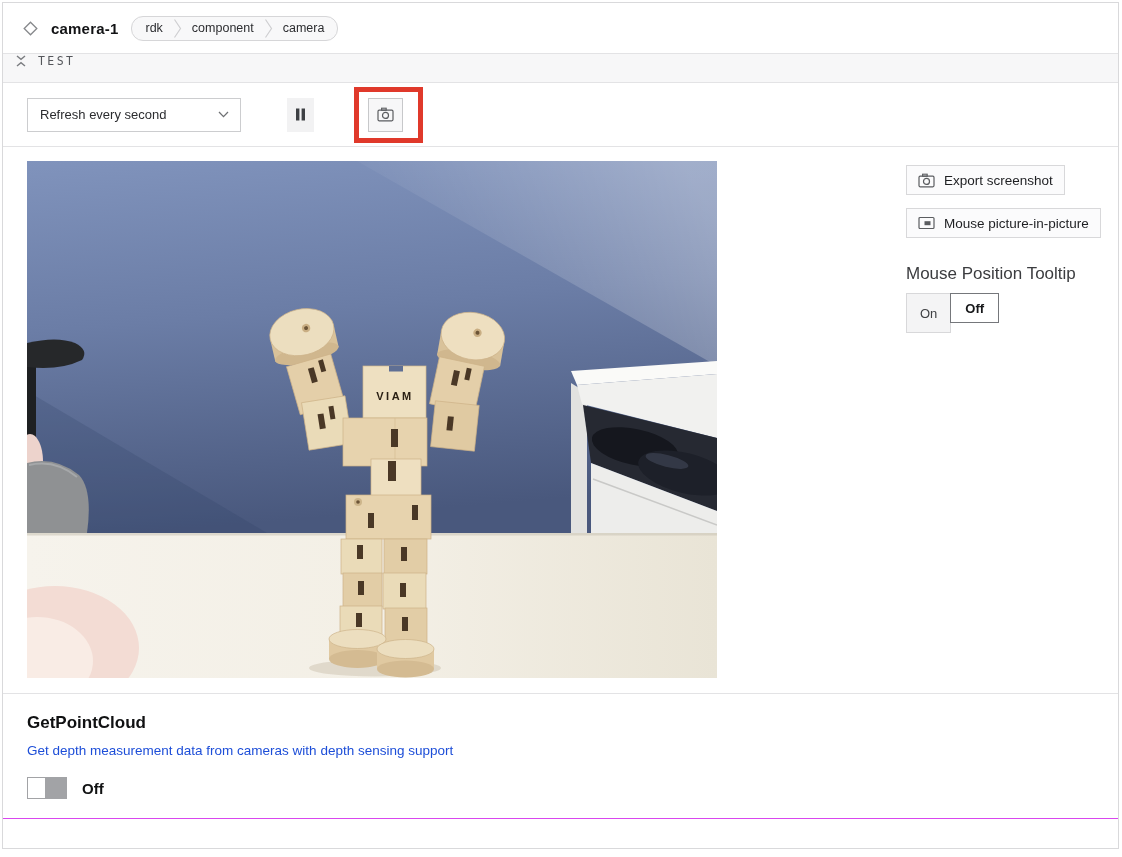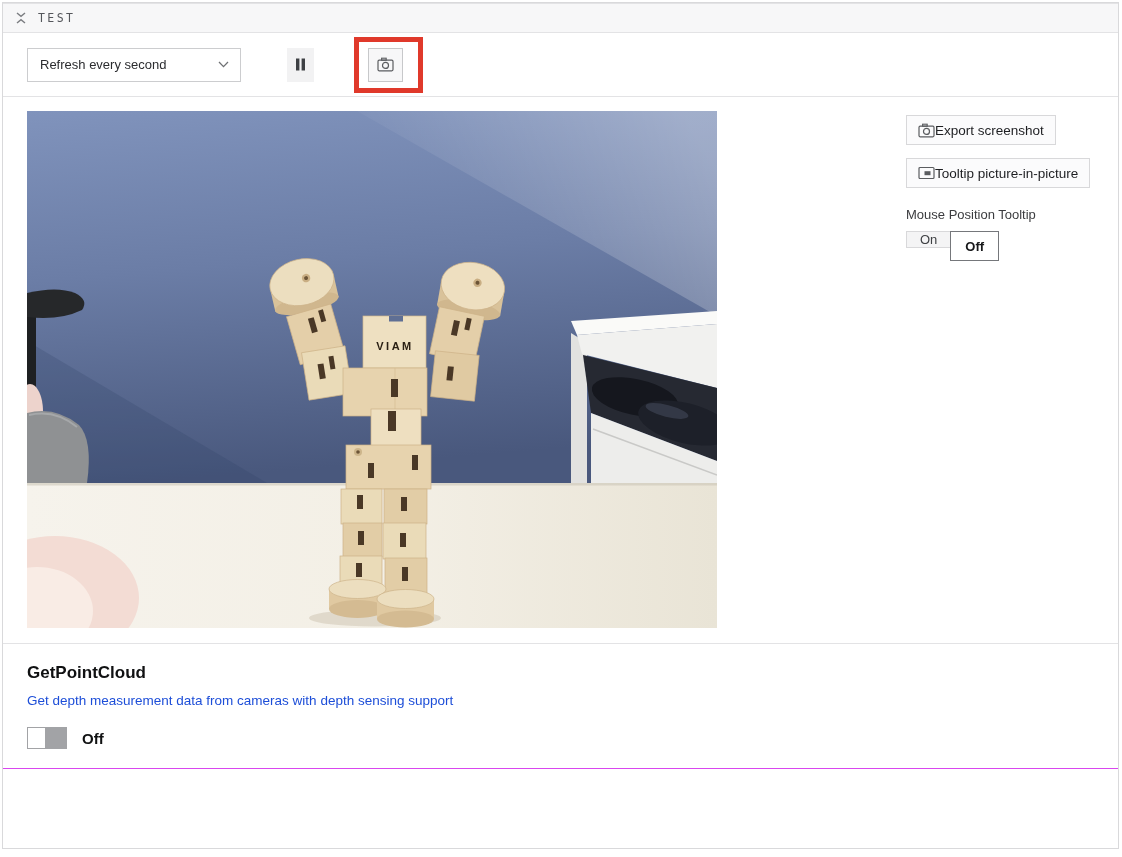--- a/index.html
+++ b/index.html
@@ -7,58 +7,79 @@
   .card{position:absolute;top:2px;left:2px;width:1117px;height:847px;background:#fff;border:1px solid #d9d9db;box-sizing:border-box;overflow:hidden;}
 
   
   .hdr{height:50px;display:flex;align-items:center;padding:0 20px;gap:13px;}
   .hdr-title{font-size:15px;font-weight:700;color:#121315;letter-spacing:.2px;}
   .crumbs{display:flex;align-items:center;height:23px;border:1px solid #d6d6d8;background:#f8f8f9;border-radius:12px;padding:0 3px;}
   .crumb{font-size:12.5px;color:#2c2d30;padding:0 10px;line-height:23px;}
   .crumb-sep{display:flex;align-items:center;}
 
   
-  .bar{height:28px;background:#f7f7f8;border-top:1px solid #e3e3e5;border-bottom:1px solid #e3e3e5;display:flex;align-items:center;gap:12px;padding:0 13px;cursor:pointer;}
+  .bar{height:28px;background:#f7f7f8;border-top:1px solid #e3e3e5;border-bottom:1px solid #e3e3e5;display:flex;align-items:flex-start;gap:12px;padding:0 13px;cursor:pointer;}
   .bar-label{font-family:"DejaVu Sans Mono",monospace;font-size:11.5px;letter-spacing:2.4px;color:#54565b;}
 
   
   .toolbar{height:64px;border-bottom:1px solid #e3e3e5;display:flex;align-items:center;padding:0 24px;box-sizing:border-box;gap:38px;}
   .select{width:214px;height:34px;border:1px solid #cccdcf;background:#fff;display:flex;align-items:center;justify-content:space-between;padding:0 11px 0 12px;box-sizing:border-box;cursor:pointer;}
   .select-value{font-size:13px;color:#2b2c2f;}
   .sq-btn{height:34px;display:flex;align-items:center;justify-content:center;box-sizing:border-box;cursor:pointer;}
   .pause-btn{width:27px;background:#f2f2f3;border:none;margin-left:8px;}
   .red-box{margin-left:2px;border:5px solid #e0392b;padding:6px 15px 6px 9px;display:flex;align-items:center;}
   .cam-btn{width:35px;background:#f7f7f8;border:1px solid #c7c8ca;}
 
   
   .content{display:flex;align-items:flex-start;padding:14px 0 0 24px;height:532px;border-bottom:1px solid #e3e3e5;box-sizing:content-box;}
   .feed{width:690px;height:517px;flex:0 0 auto;display:block;}
   .side{margin-left:189px;width:210px;}
-  .side-btn{display:flex;align-items:center;height:28px;padding:0 11px;border:1px solid #d8d8da;background:#fbfbfc;font-size:13.5px;color:#1e1f22;cursor:pointer;white-space:nowrap;width:max-content;margin:4px 0 13px;}
-  .tooltip-label{font-size:13px;color:#3b3c3f;margin:19px 0 9px;}
+  .side-btn{display:flex;align-items:center;gap:9px;height:28px;padding:0 11px;border:1px solid #d8d8da;background:#fbfbfc;font-size:13.5px;color:#1e1f22;cursor:pointer;white-space:nowrap;width:max-content;margin:4px 0 13px;}
+  .tooltip-label{font-size:17px;color:#3b3c3f;margin:26px 0 9px;}
   .seg{display:flex;}
-  .seg-on{height:17px;padding:0 13px;background:#f4f4f5;border:1px solid #d8d8da;font-size:13px;color:#3f4144;display:flex;align-items:center;box-sizing:border-box;cursor:pointer;}
+  .seg-on{height:40px;padding:0 13px;background:#f4f4f5;border:1px solid #d8d8da;font-size:13px;color:#3f4144;display:flex;align-items:center;box-sizing:border-box;cursor:pointer;}
   .seg-off{height:30px;padding:0 14px;background:#fff;border:1px solid #75777b;font-size:13px;font-weight:700;color:#17181a;display:flex;align-items:center;box-sizing:border-box;margin-left:-1px;cursor:pointer;}
 
   
   .gpc{padding:19px 24px 0;height:105px;border-bottom:1px solid #d946ef;box-sizing:content-box;}
   .gpc-title{font-size:17px;font-weight:700;color:#101112;margin:0 0 10px;}
   .gpc-desc{font-size:13.5px;color:#1d4ed8;margin:0 0 19px;}
   .toggle-row{display:flex;align-items:center;gap:15px;}
   .switch{width:40px;height:22px;background:#a2a3a6;position:relative;cursor:pointer;}
   .knob{position:absolute;left:0;top:0;width:19px;height:22px;background:#fff;border:1px solid #a2a3a6;box-sizing:border-box;}
   .state{font-size:15px;font-weight:600;color:#101112;}
 
   svg.icon{display:block;}
 </style>
 </head>
 <body>
 
 <div class="card">
 
+  <div class="hdr">
+    <svg class="icon" width="15" height="15" viewBox="0 0 15 15">
+        <path d="M7.5 1.2 L13.8 7.5 L7.5 13.8 L1.2 7.5 Z" fill="none" stroke="#86888b" stroke-width="1.3"></path>
+      </svg>
+    <span class="hdr-title">camera-1</span>
+    <div class="crumbs">
+      <span class="crumb">rdk</span>
+      <span class="crumb-sep">
+          <svg class="icon" width="9" height="21" viewBox="0 0 9 21">
+            <path d="M1.5 1.5 L7.5 10.5 L1.5 19.5" fill="none" stroke="#cfcfd1" stroke-width="1.2"></path>
+          </svg>
+        </span>
+      <span class="crumb">component</span>
+      <span class="crumb-sep">
+          <svg class="icon" width="9" height="21" viewBox="0 0 9 21">
+            <path d="M1.5 1.5 L7.5 10.5 L1.5 19.5" fill="none" stroke="#cfcfd1" stroke-width="1.2"></path>
+          </svg>
+        </span>
+      <span class="crumb">camera</span>
+    </div>
+  </div>
 
   <div class="bar">
     <svg class="icon" width="10" height="14" viewBox="0 0 10 14">
         <path d="M1 2 L5 5.4 L9 2" fill="none" stroke="#7b7d81" stroke-width="1.4"></path>
         <path d="M1 12 L5 8.6 L9 12" fill="none" stroke="#7b7d81" stroke-width="1.4"></path>
       </svg>
     <span class="bar-label">TEST</span>
   </div>
 
   <div class="toolbar">
@@ -233,21 +254,21 @@
             <rect x="4.6" y="1.2" width="4.6" height="2" fill="none" stroke="#5b5d60" stroke-width="1.1"></rect>
             <circle cx="8.5" cy="8.4" r="3" fill="none" stroke="#5b5d60" stroke-width="1.2"></circle>
           </svg>
         <span>Export screenshot</span>
       </div>
       <div class="side-btn">
         <svg class="icon" width="17" height="14" viewBox="0 0 17 14">
             <rect x="1" y="1.5" width="15" height="11" rx="1" fill="none" stroke="#5b5d60" stroke-width="1.2"></rect>
             <rect x="6.5" y="5.2" width="6" height="4" fill="#5b5d60"></rect>
           </svg>
-        <span>Tooltip picture-in-picture</span>
+        <span>Mouse picture-in-picture</span>
       </div>
       <div class="tooltip-label">Mouse Position Tooltip</div>
       <div class="seg">
         <div class="seg-on">On</div>
         <div class="seg-off">Off</div>
       </div>
     </div>
   </div>
 
   <div class="gpc">

